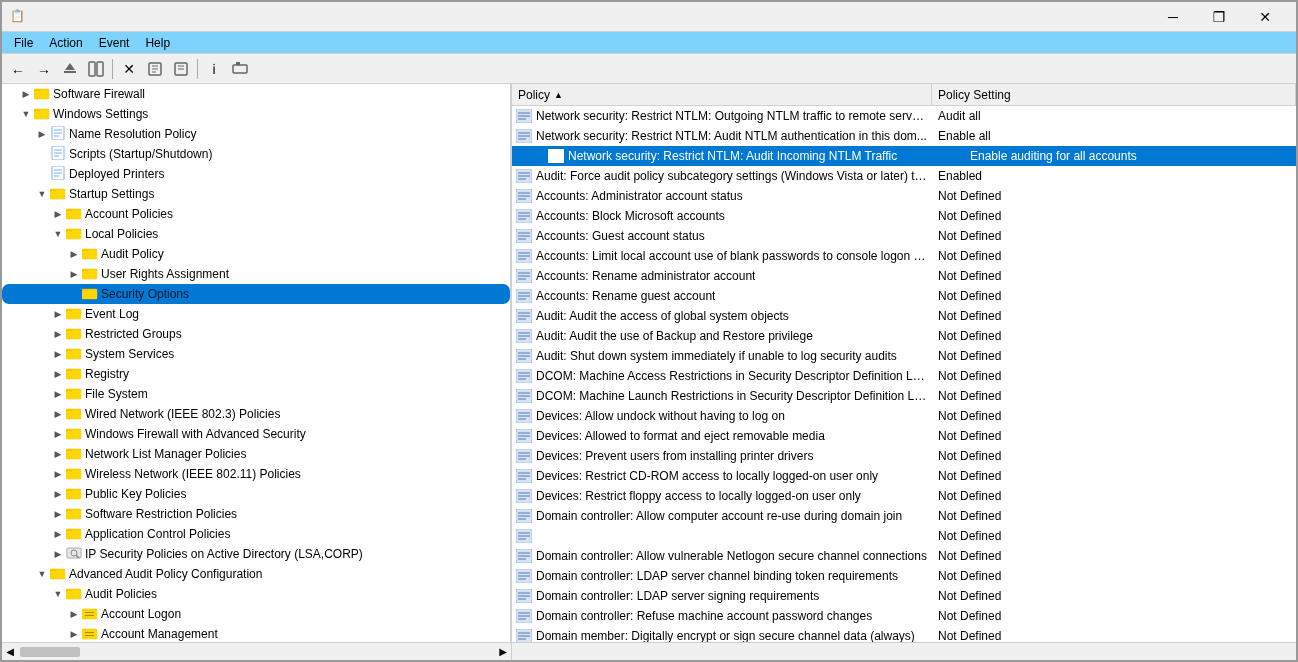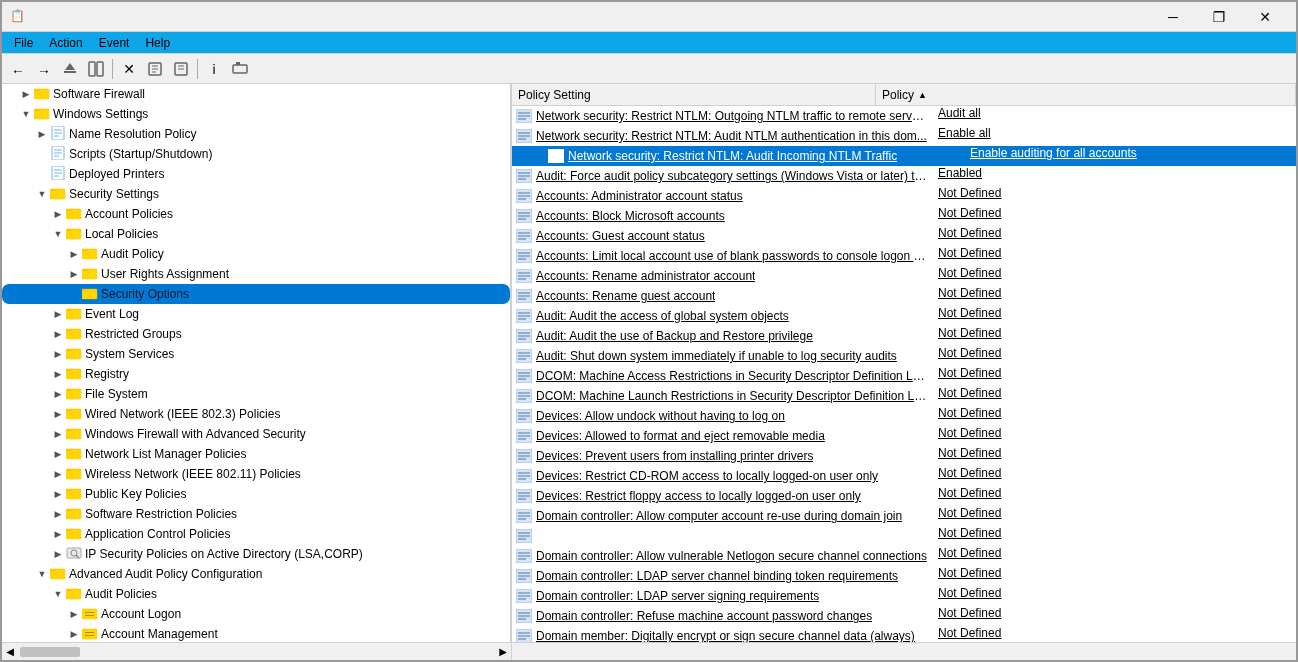--- a/index.html
+++ b/index.html
@@ -19,21 +19,21 @@
     .title-bar-text { flex: 1; font-size: 12px; }
     .title-bar-controls { display: flex; gap: 0; }
     .title-btn {
       width: 46px; height: 30px;
       display: flex; align-items: center; justify-content: center;
       cursor: pointer; font-size: 14px;
     }
 
     
     .menu-bar {
-      background: #0ea5e9;
+      background: #7dd3fc;
       height: 22px;
       display: flex;
       align-items: center;
       padding: 0 4px;
       border-bottom: 1px solid #d0d0d0;
     }
     .menu-item {
       padding: 2px 8px;
       cursor: pointer;
       font-size: 12px;
@@ -128,24 +128,24 @@
     .col-policy { width: 420px; }
     .col-setting { flex: 1; }
 
     .list-content {
       flex: 1;
       overflow-y: auto;
       overflow-x: hidden;
     }
     .list-row {
       display: flex;
+      align-items: center;
       height: 20px;
       border-bottom: none;
       cursor: pointer;
-      text-decoration: underline;
     }
     .list-row.selected { background: #0078d4; color: white; padding-left: 32px; }
     .list-row.selected .row-icon { filter: brightness(5); }
 
     .row-policy { 
       width: 420px; 
       display: flex; 
       align-items: center; 
       padding: 0 4px;
       overflow: hidden;
@@ -311,21 +311,21 @@
                 </svg></span>
               <span class="tree-label">Deployed Printers</span>
             </div>
             <div class="tree-item indent-2">
               <span class="tree-expander">▼</span>
               <span class="tree-icon"><svg width="16" height="14" viewBox="0 0 16 14">
                   <rect x="0" y="3" width="15" height="10" rx="1" fill="#ffd700" stroke="#e6b800" stroke-width="0.5"></rect>
                   <rect x="0" y="3" width="7" height="3" rx="1" fill="#ffc400"></rect>
                   <rect x="0" y="5" width="15" height="8" rx="1" fill="#ffd700"></rect>
                 </svg></span>
-              <span class="tree-label">Security Settings</span>
+              <span class="tree-label">Startup Settings</span>
             </div>
             <div class="tree-item indent-3">
               <span class="tree-expander">▶</span>
               <span class="tree-icon"><svg width="16" height="14" viewBox="0 0 16 14">
                   <rect x="0" y="3" width="15" height="10" rx="1" fill="#ffd700" stroke="#e6b800" stroke-width="0.5"></rect>
                   <rect x="0" y="3" width="7" height="3" rx="1" fill="#ffc400"></rect>
                   <rect x="0" y="5" width="15" height="8" rx="1" fill="#ffd700"></rect>
                 </svg></span>
               <span class="tree-label">Account Policies</span>
             </div>
@@ -519,26 +519,26 @@
                   <rect x="3" y="9" width="9" height="1" fill="#b8860b"></rect>
                 </svg></span>
               <span class="tree-label">Account Management</span>
             </div>
           </div>
       </div>
     </div>
 
     <div class="right-pane">
       <div class="list-header">
-        <div class="col-header col-setting">
-          <span>Policy Setting</span>
-        </div>
         <div class="col-header col-policy">
           <span>Policy</span>
           <span style="margin-left:4px;font-size:9px;">▲</span>
+        </div>
+        <div class="col-header col-setting">
+          <span>Policy Setting</span>
         </div>
       </div>
       <div class="list-content">
         <div id="list-root">
             <div class="list-row">
               <div class="row-policy">
                 <div class="row-icon"><svg width="16" height="14" viewBox="0 0 16 14">
                     <rect x="0" y="0" width="16" height="14" fill="#d4e4f7" stroke="#7aa3cc" stroke-width="0.5"></rect>
                     <line x1="2" y1="4" x2="14" y2="4" stroke="#5577aa" stroke-width="1"></line>
                     <line x1="2" y1="7" x2="14" y2="7" stroke="#5577aa" stroke-width="1"></line>

